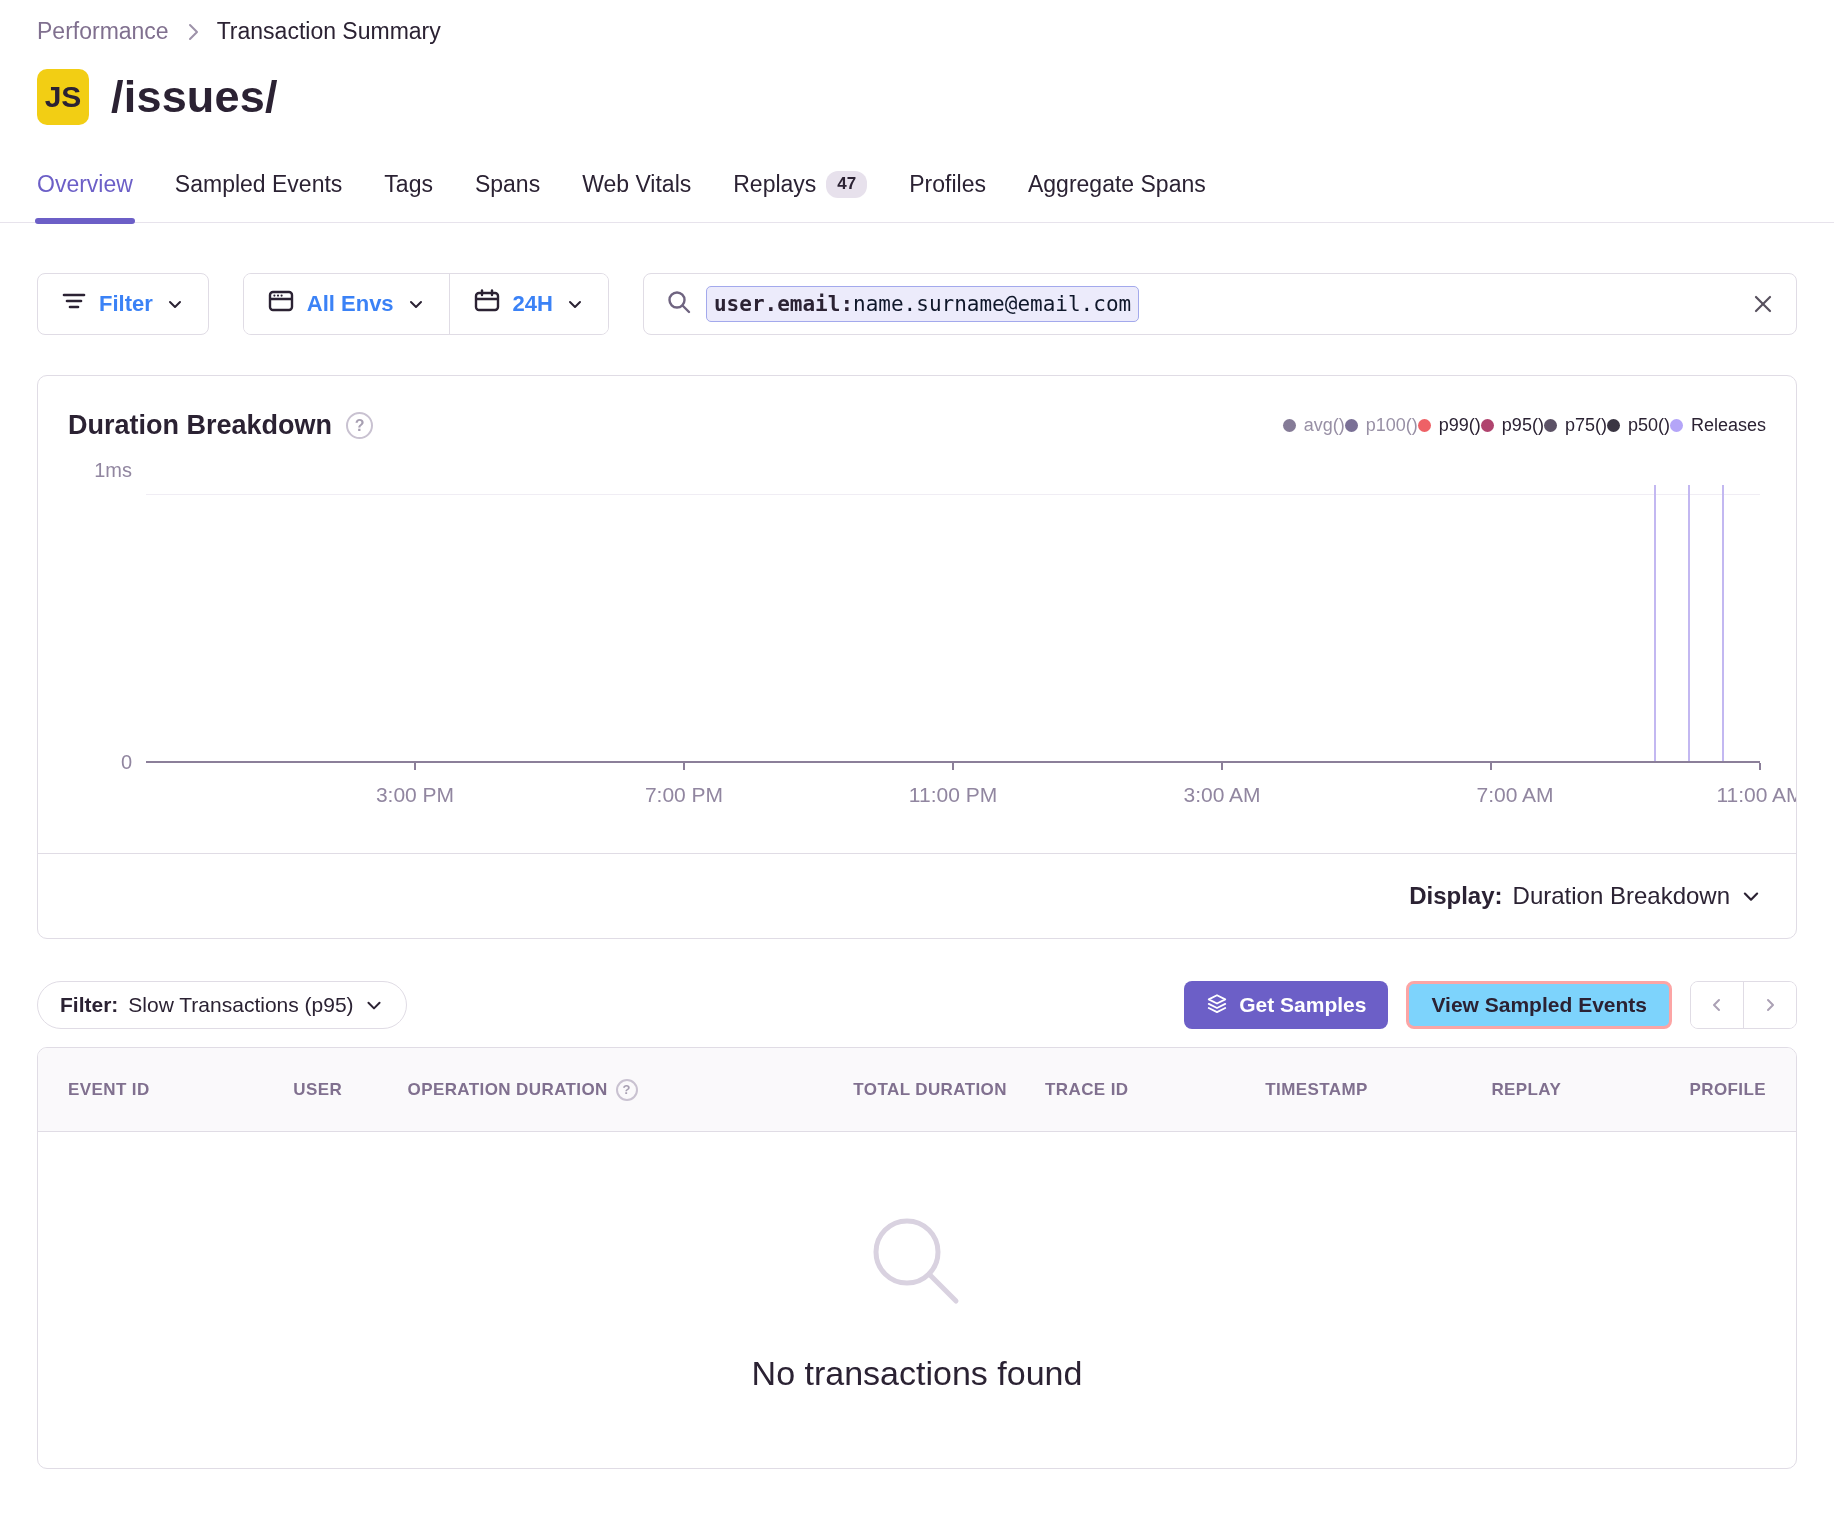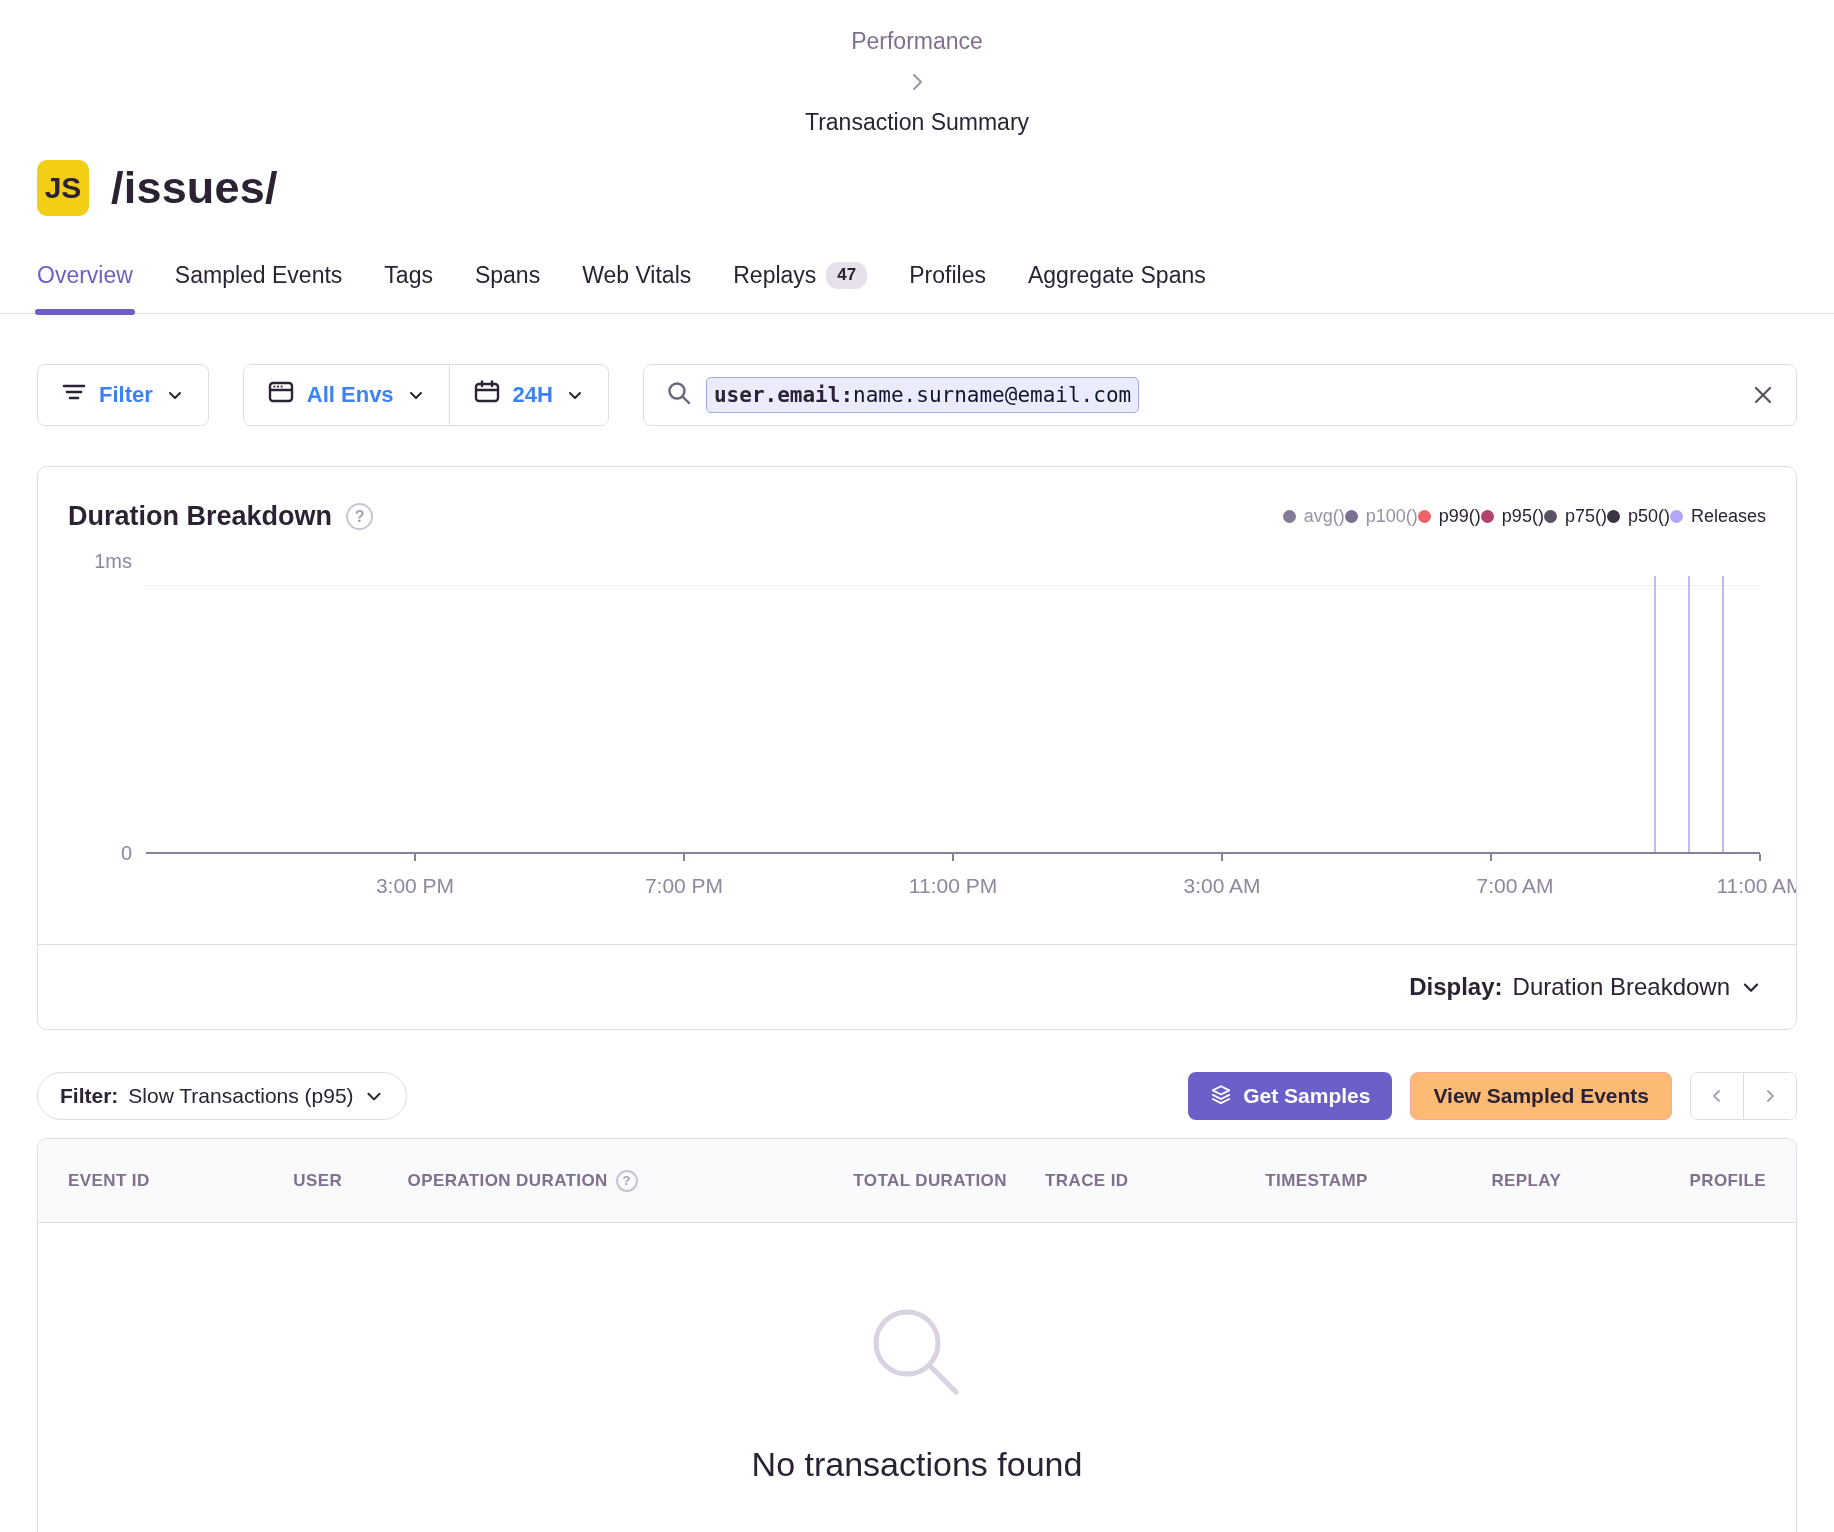--- a/index.html
+++ b/index.html
@@ -7,21 +7,21 @@
   body {
     width:1834px; height:1532px;
     font-family:"Liberation Sans", sans-serif;
     color:#2B2233;
     overflow:hidden;
     position:relative;
   }
   .pad { padding-left:37px; padding-right:37px; }
 
   
-  .breadcrumb { margin-top:28px; display:flex; align-items:center; gap:16px; font-size:23px;flex-direction:column; }
+  .breadcrumb { margin-top:18px; display:flex; align-items:center; gap:16px; font-size:23px; }
   .crumb-link { color:#80708F; cursor:pointer; }
   .crumb-current { color:#2B2233; }
   .crumb-sep { color:#9D92A9; display:flex; align-items:center; }
 
   
   .title-row { margin-top:24px; display:flex; align-items:center; gap:22px; }
   .platform-badge {
     width:52px; height:56px; border-radius:10px;
     display:flex; align-items:center; justify-content:center;
     font-size:30px; font-weight:bold; color:#2B2233;
@@ -107,21 +107,21 @@
     font-size:21px; cursor:pointer; background:#fff;
   }
   .filter-pill .pill-label { font-weight:bold; }
   .samples-actions { margin-left:auto; display:flex; align-items:center; gap:18px; }
   .btn-primary {
     background:#6C5FC7; color:#fff; border:none; border-radius:8px; height:48px;
     display:flex; align-items:center; gap:11px; padding:0 22px;
     font-size:21px; font-weight:bold; cursor:pointer;
   }
   .btn-secondary {
-    background:#fdba74; color:#2B2233; border:1px solid #fca5a5; border-radius:8px; height:48px;
+    background:#7dd3fc; color:#2B2233; border:3px solid #fca5a5; border-radius:8px; height:48px;
     display:flex; align-items:center; padding:0 22px; font-size:21px; font-weight:bold; cursor:pointer;
   }
   .pager { display:flex; border:1px solid #E0DCE5; border-radius:8px; overflow:hidden; height:48px; }
   .pager-btn { width:52px; display:flex; align-items:center; justify-content:center; color:#A79DB3; cursor:pointer; background:#fff; }
   .pager .divider { width:1px; background:#E0DCE5; }
 
   
   .table-card { margin-top:18px; overflow:hidden; }
   .table-header {
     display:flex; align-items:center; height:84px; padding:0 30px;

